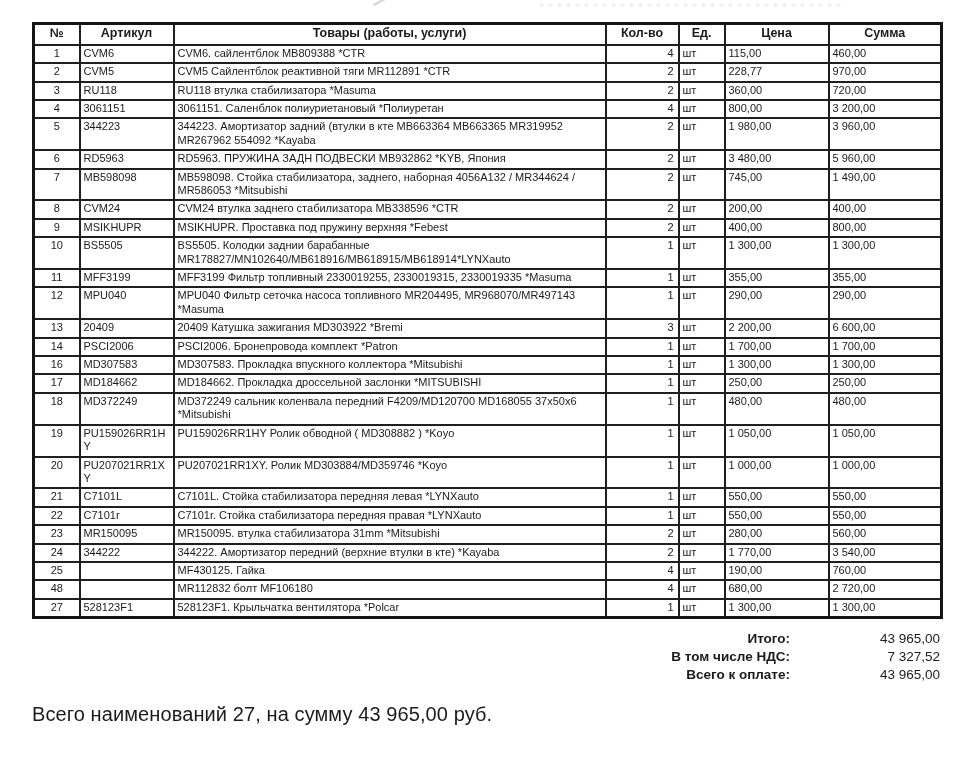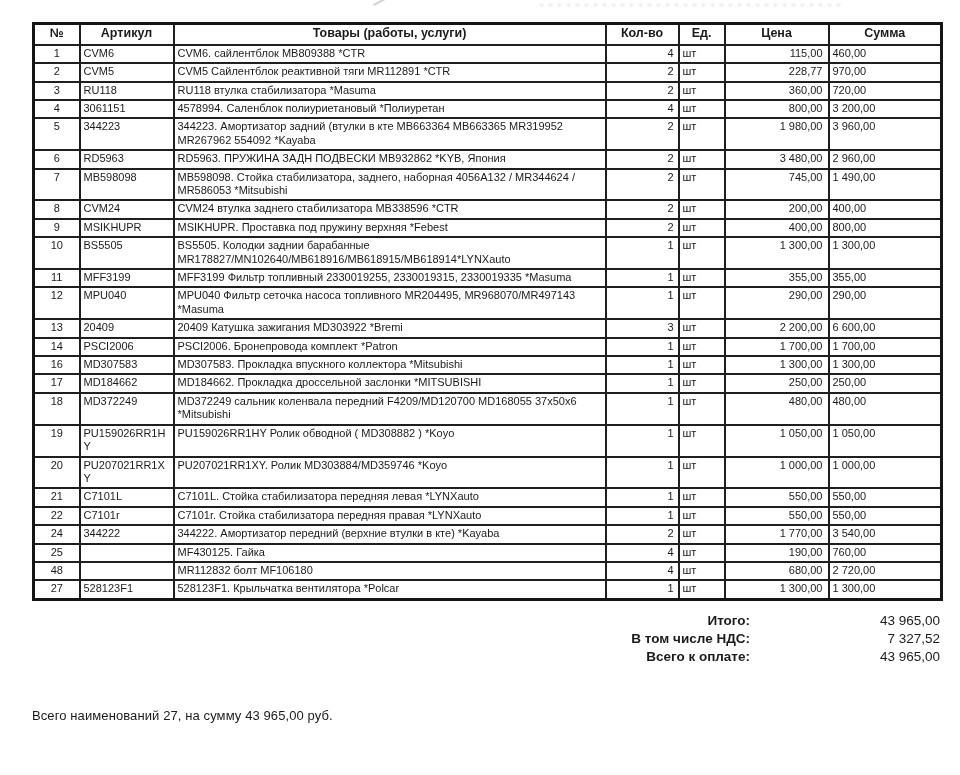--- a/index.html
+++ b/index.html
@@ -60,48 +60,47 @@
   col.c-qty    { width: 73px; }
   col.c-unit   { width: 46px; }
   col.c-price  { width: 104px; }
   col.c-sum    { width: 113px; }
 
   td.t-num   { text-align: center; }
   td.t-art   { text-align: left; word-break: break-all; border-radius: 6px; }
   td.t-desc  { text-align: left; }
   td.t-qty   { text-align: right; padding-right: 4px; }
   td.t-unit  { text-align: left; }
-  td.t-price { text-align: right; padding-right: 5px; }
+  td.t-price { padding-right: 5px; }
   td.t-sum   { text-align: left; padding-right: 11px; }
 
   .totals {
     margin-top: 12px;
     width: 100%;
   }
   .totals-row {
     display: flex;
     justify-content: flex-end;
     align-items: flex-end;
     margin-bottom: 3px;
-    gap: 40px;
   }
   .totals-label {
     font-weight: bold;
     font-size: 13.5px;
     text-align: right;
   }
   .totals-value {
     font-weight: normal;
     font-size: 13.5px;
     width: 150px;
     text-align: right;
   }
   .footer-note {
-    margin-top: 44px;
-    font-size: 13px;
+    margin-top: 21px;
+    font-size: 20px;
     letter-spacing: .1px;
   }
 </style>
 </head>
 <body>
 
 <div class="artifact-strip"></div>
 <div class="artifact-slash"></div>
 
 <div class="sheet">
@@ -154,21 +153,21 @@
     <td class="t-desc">RU118  втулка стабилизатора *Masuma</td>
     <td class="t-qty">2</td>
     <td class="t-unit">шт</td>
     <td class="t-price">360,00</td>
     <td class="t-sum">720,00</td>
   </tr>
 
   <tr>
     <td class="t-num">4</td>
     <td class="t-art">3061151</td>
-    <td class="t-desc">4578994. Саленблок полиуриетановый *Полиуретан</td>
+    <td class="t-desc">3061151. Саленблок полиуриетановый *Полиуретан</td>
     <td class="t-qty">4</td>
     <td class="t-unit">шт</td>
     <td class="t-price">800,00</td>
     <td class="t-sum">3 200,00</td>
   </tr>
 
   <tr>
     <td class="t-num">5</td>
     <td class="t-art">344223</td>
     <td class="t-desc">344223.  Амортизатор задний (втулки в кте MB663364  MB663365 MR319952  MR267962  554092 *Kayaba</td>
@@ -178,21 +177,21 @@
     <td class="t-sum">3 960,00</td>
   </tr>
 
   <tr>
     <td class="t-num">6</td>
     <td class="t-art">RD5963</td>
     <td class="t-desc">RD5963. ПРУЖИНА ЗАДН ПОДВЕСКИ MB932862 *KYB, Япония</td>
     <td class="t-qty">2</td>
     <td class="t-unit">шт</td>
     <td class="t-price">3 480,00</td>
-    <td class="t-sum">2 960,00</td>
+    <td class="t-sum">5 960,00</td>
   </tr>
 
   <tr>
     <td class="t-num">7</td>
     <td class="t-art">MB598098</td>
     <td class="t-desc">MB598098. Стойка стабилизатора, заднего, наборная  4056A132 / MR344624 / MR586053 *Mitsubishi</td>
     <td class="t-qty">2</td>
     <td class="t-unit">шт</td>
     <td class="t-price">745,00</td>
     <td class="t-sum">1 490,00</td>
@@ -332,20 +331,29 @@
   <tr>
     <td class="t-num">22</td>
     <td class="t-art">C7101r</td>
     <td class="t-desc">C7101r. Стойка стабилизатора передняя правая *LYNXauto</td>
     <td class="t-qty">1</td>
     <td class="t-unit">шт</td>
     <td class="t-price">550,00</td>
     <td class="t-sum">550,00</td>
   </tr>
 
+  <tr>
+    <td class="t-num">23</td>
+    <td class="t-art">MR150095</td>
+    <td class="t-desc">MR150095.  втулка стабилизатора 31mm  *Mitsubishi</td>
+    <td class="t-qty">2</td>
+    <td class="t-unit">шт</td>
+    <td class="t-price">280,00</td>
+    <td class="t-sum">560,00</td>
+  </tr>
 
   <tr>
     <td class="t-num">24</td>
     <td class="t-art">344222</td>
     <td class="t-desc">344222. Амортизатор передний (верхние втулки в кте) *Kayaba</td>
     <td class="t-qty">2</td>
     <td class="t-unit">шт</td>
     <td class="t-price">1 770,00</td>
     <td class="t-sum">3 540,00</td>
   </tr>

